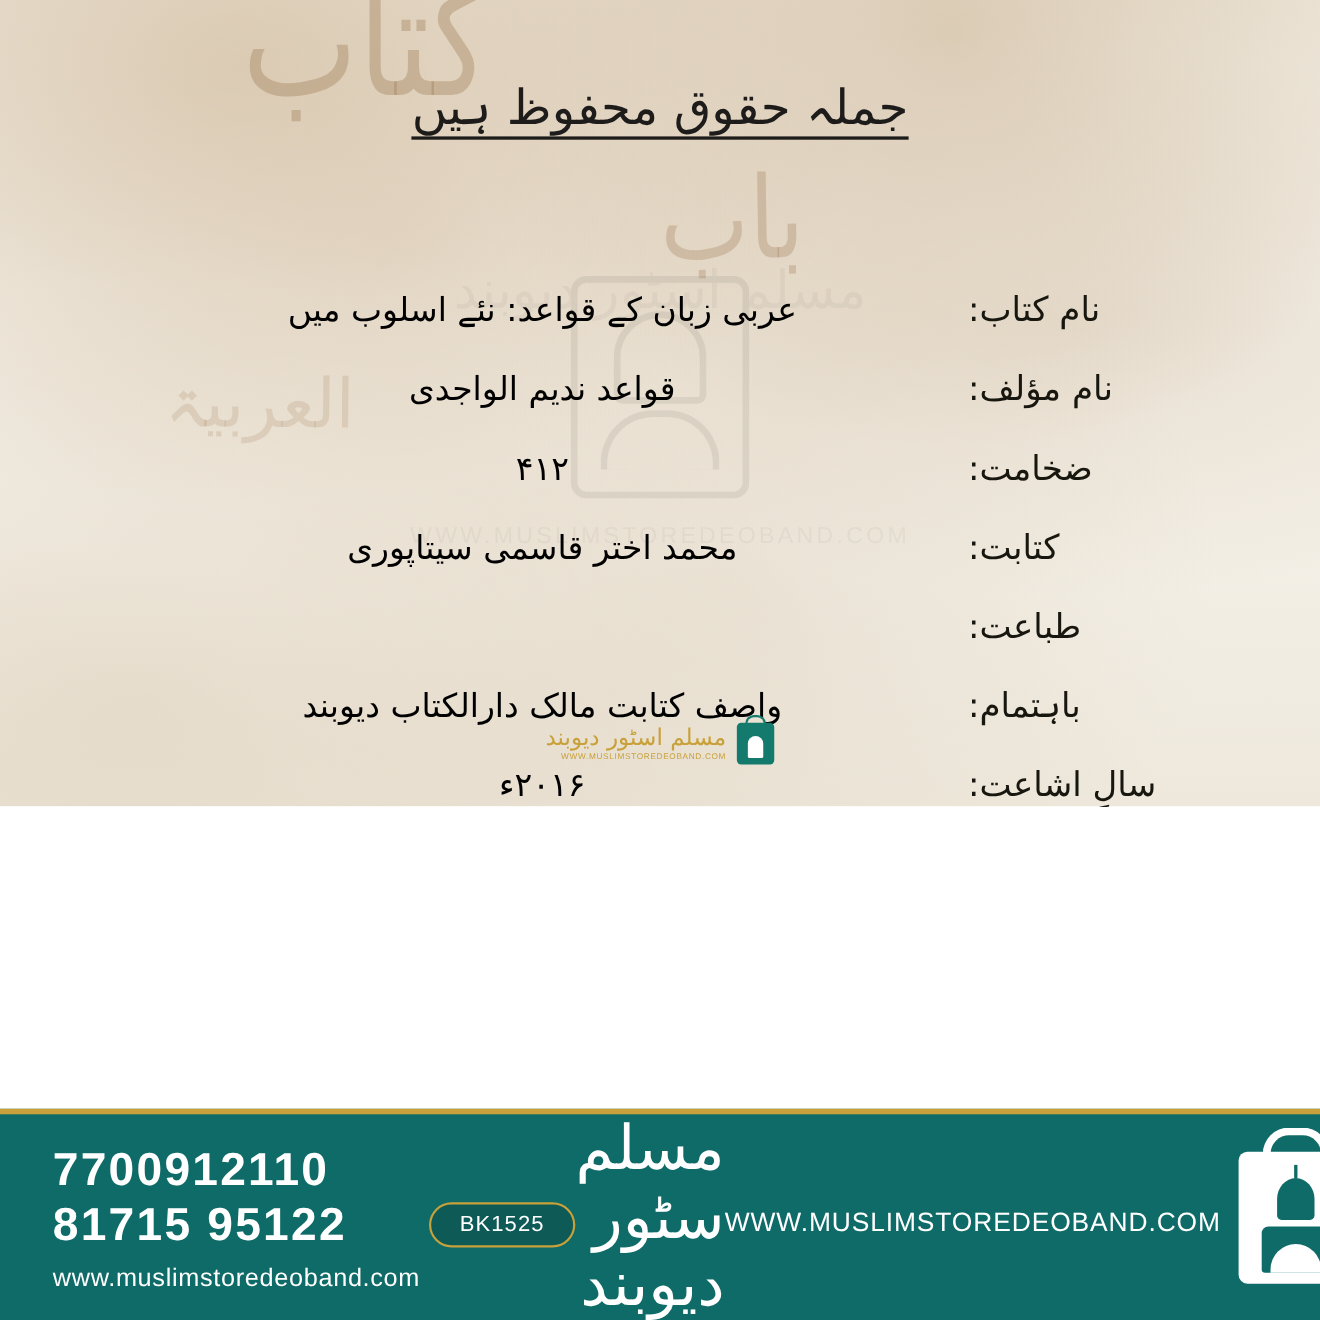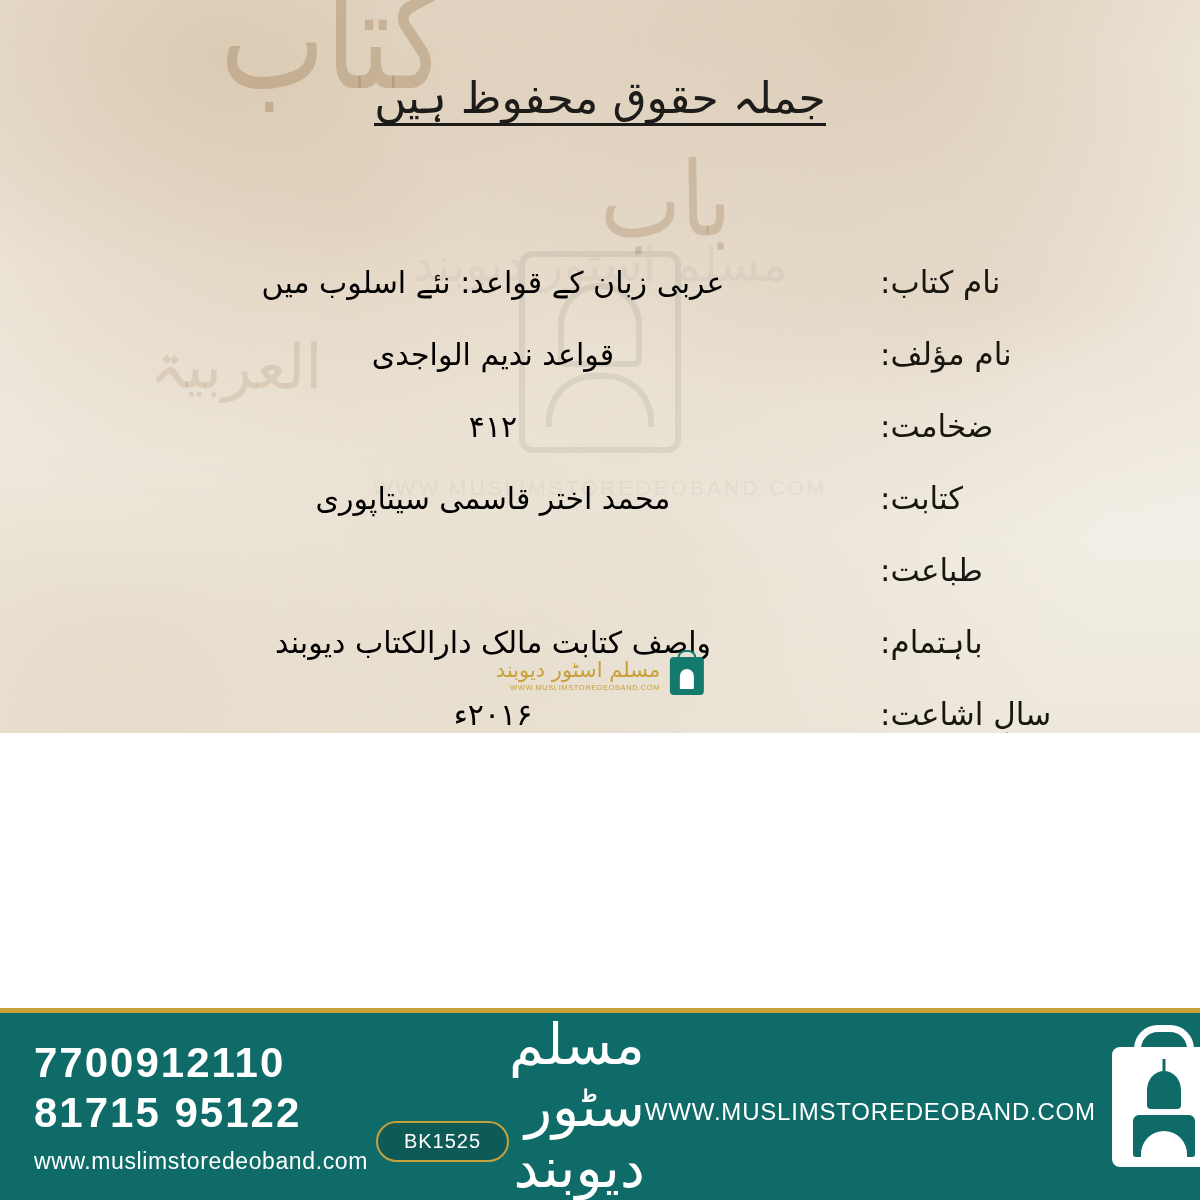--- a/index.html
+++ b/index.html
@@ -266,40 +266,40 @@
     left: 0;
     bottom: 0;
     width: 1200px;
     height: 187px;
     background: #0f6b68;
     border-top: 5px solid #c8a13a;
     display: flex;
     align-items: center;
   }
   .footer-left {
-    padding-left: 34px;
+    padding-left: 48px;
     color: #ffffff;
     font-family: "Liberation Sans", sans-serif;
     flex: 0 0 auto;
   }
   .phone {
     font-size: 42px;
     font-weight: bold;
     letter-spacing: 2px;
     line-height: 1.18;
   }
   .site {
     font-size: 23px;
     letter-spacing: 0.6px;
     margin-top: 10px;
   }
   .sku-pill {
     flex: 0 0 auto;
     margin-left: 8px;
-    margin-top: 52px;
+    margin-top: 24px;
     align-self: flex-start;
     background: #0e5a57;
     border: 2px solid #c8a13a;
     border-radius: 22px;
     padding: 7px 26px;
     color: #ffffff;
     font-family: "Liberation Sans", sans-serif;
     font-size: 20px;
     letter-spacing: 1px;
     position: relative;

